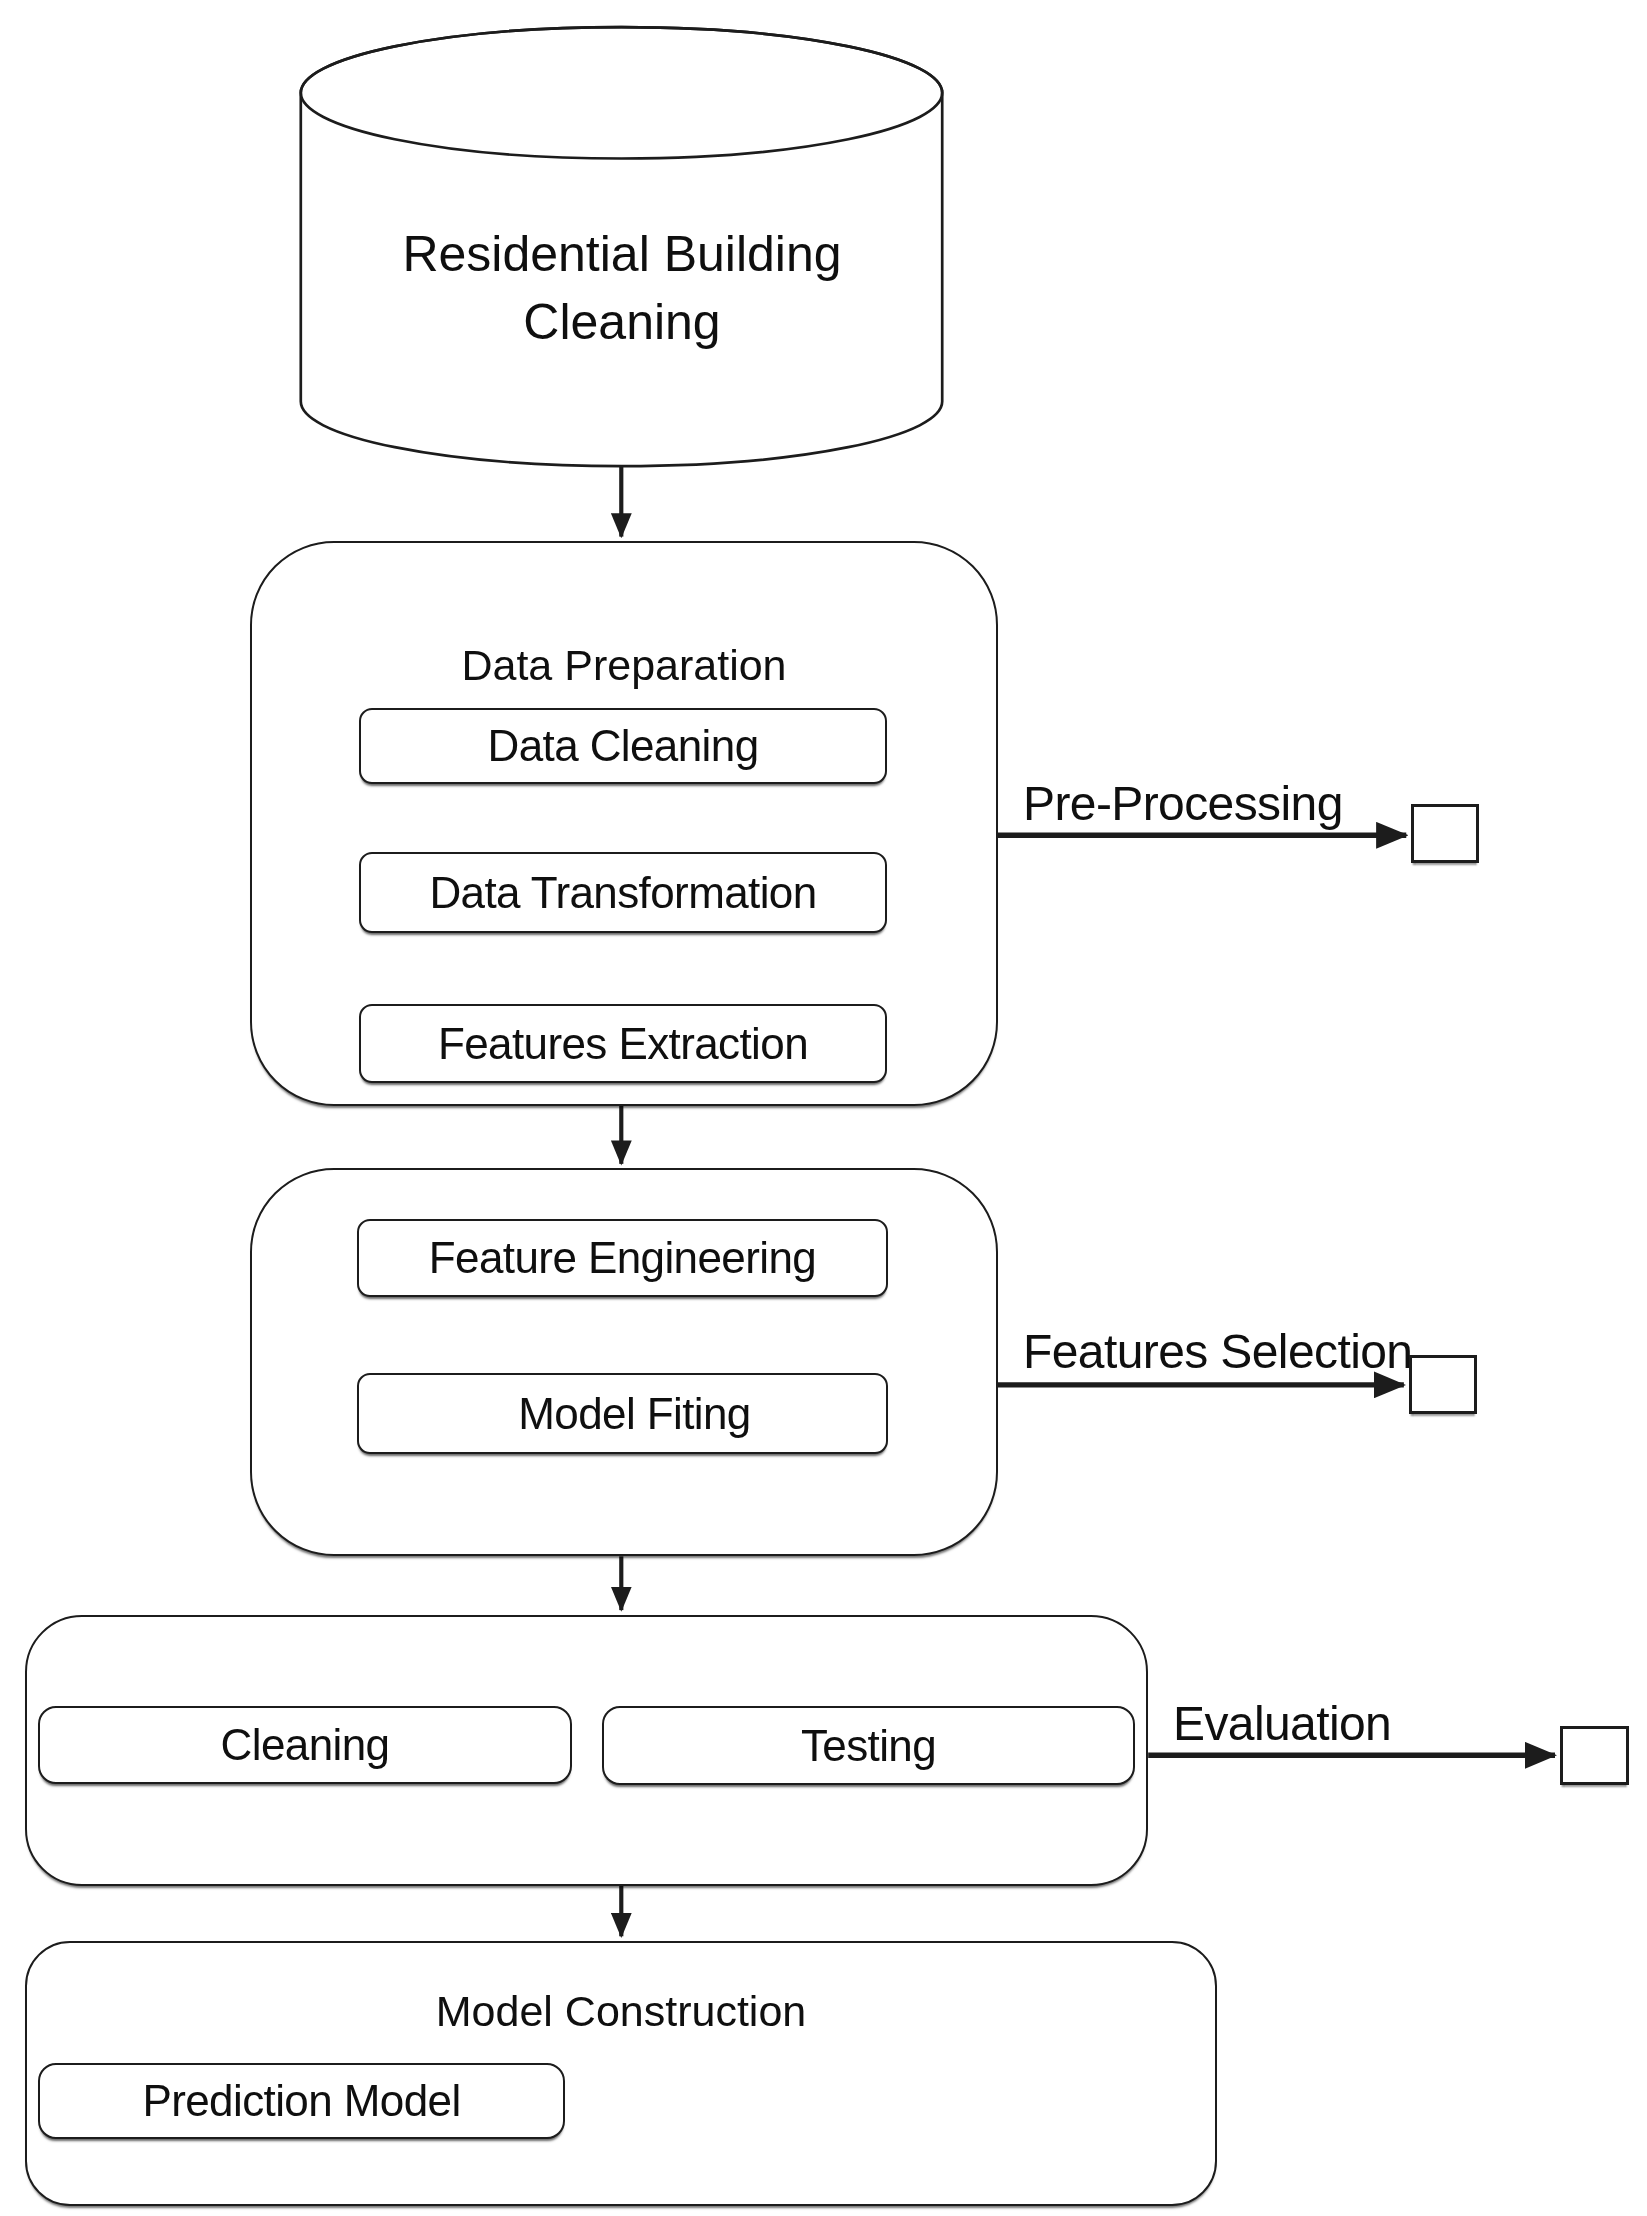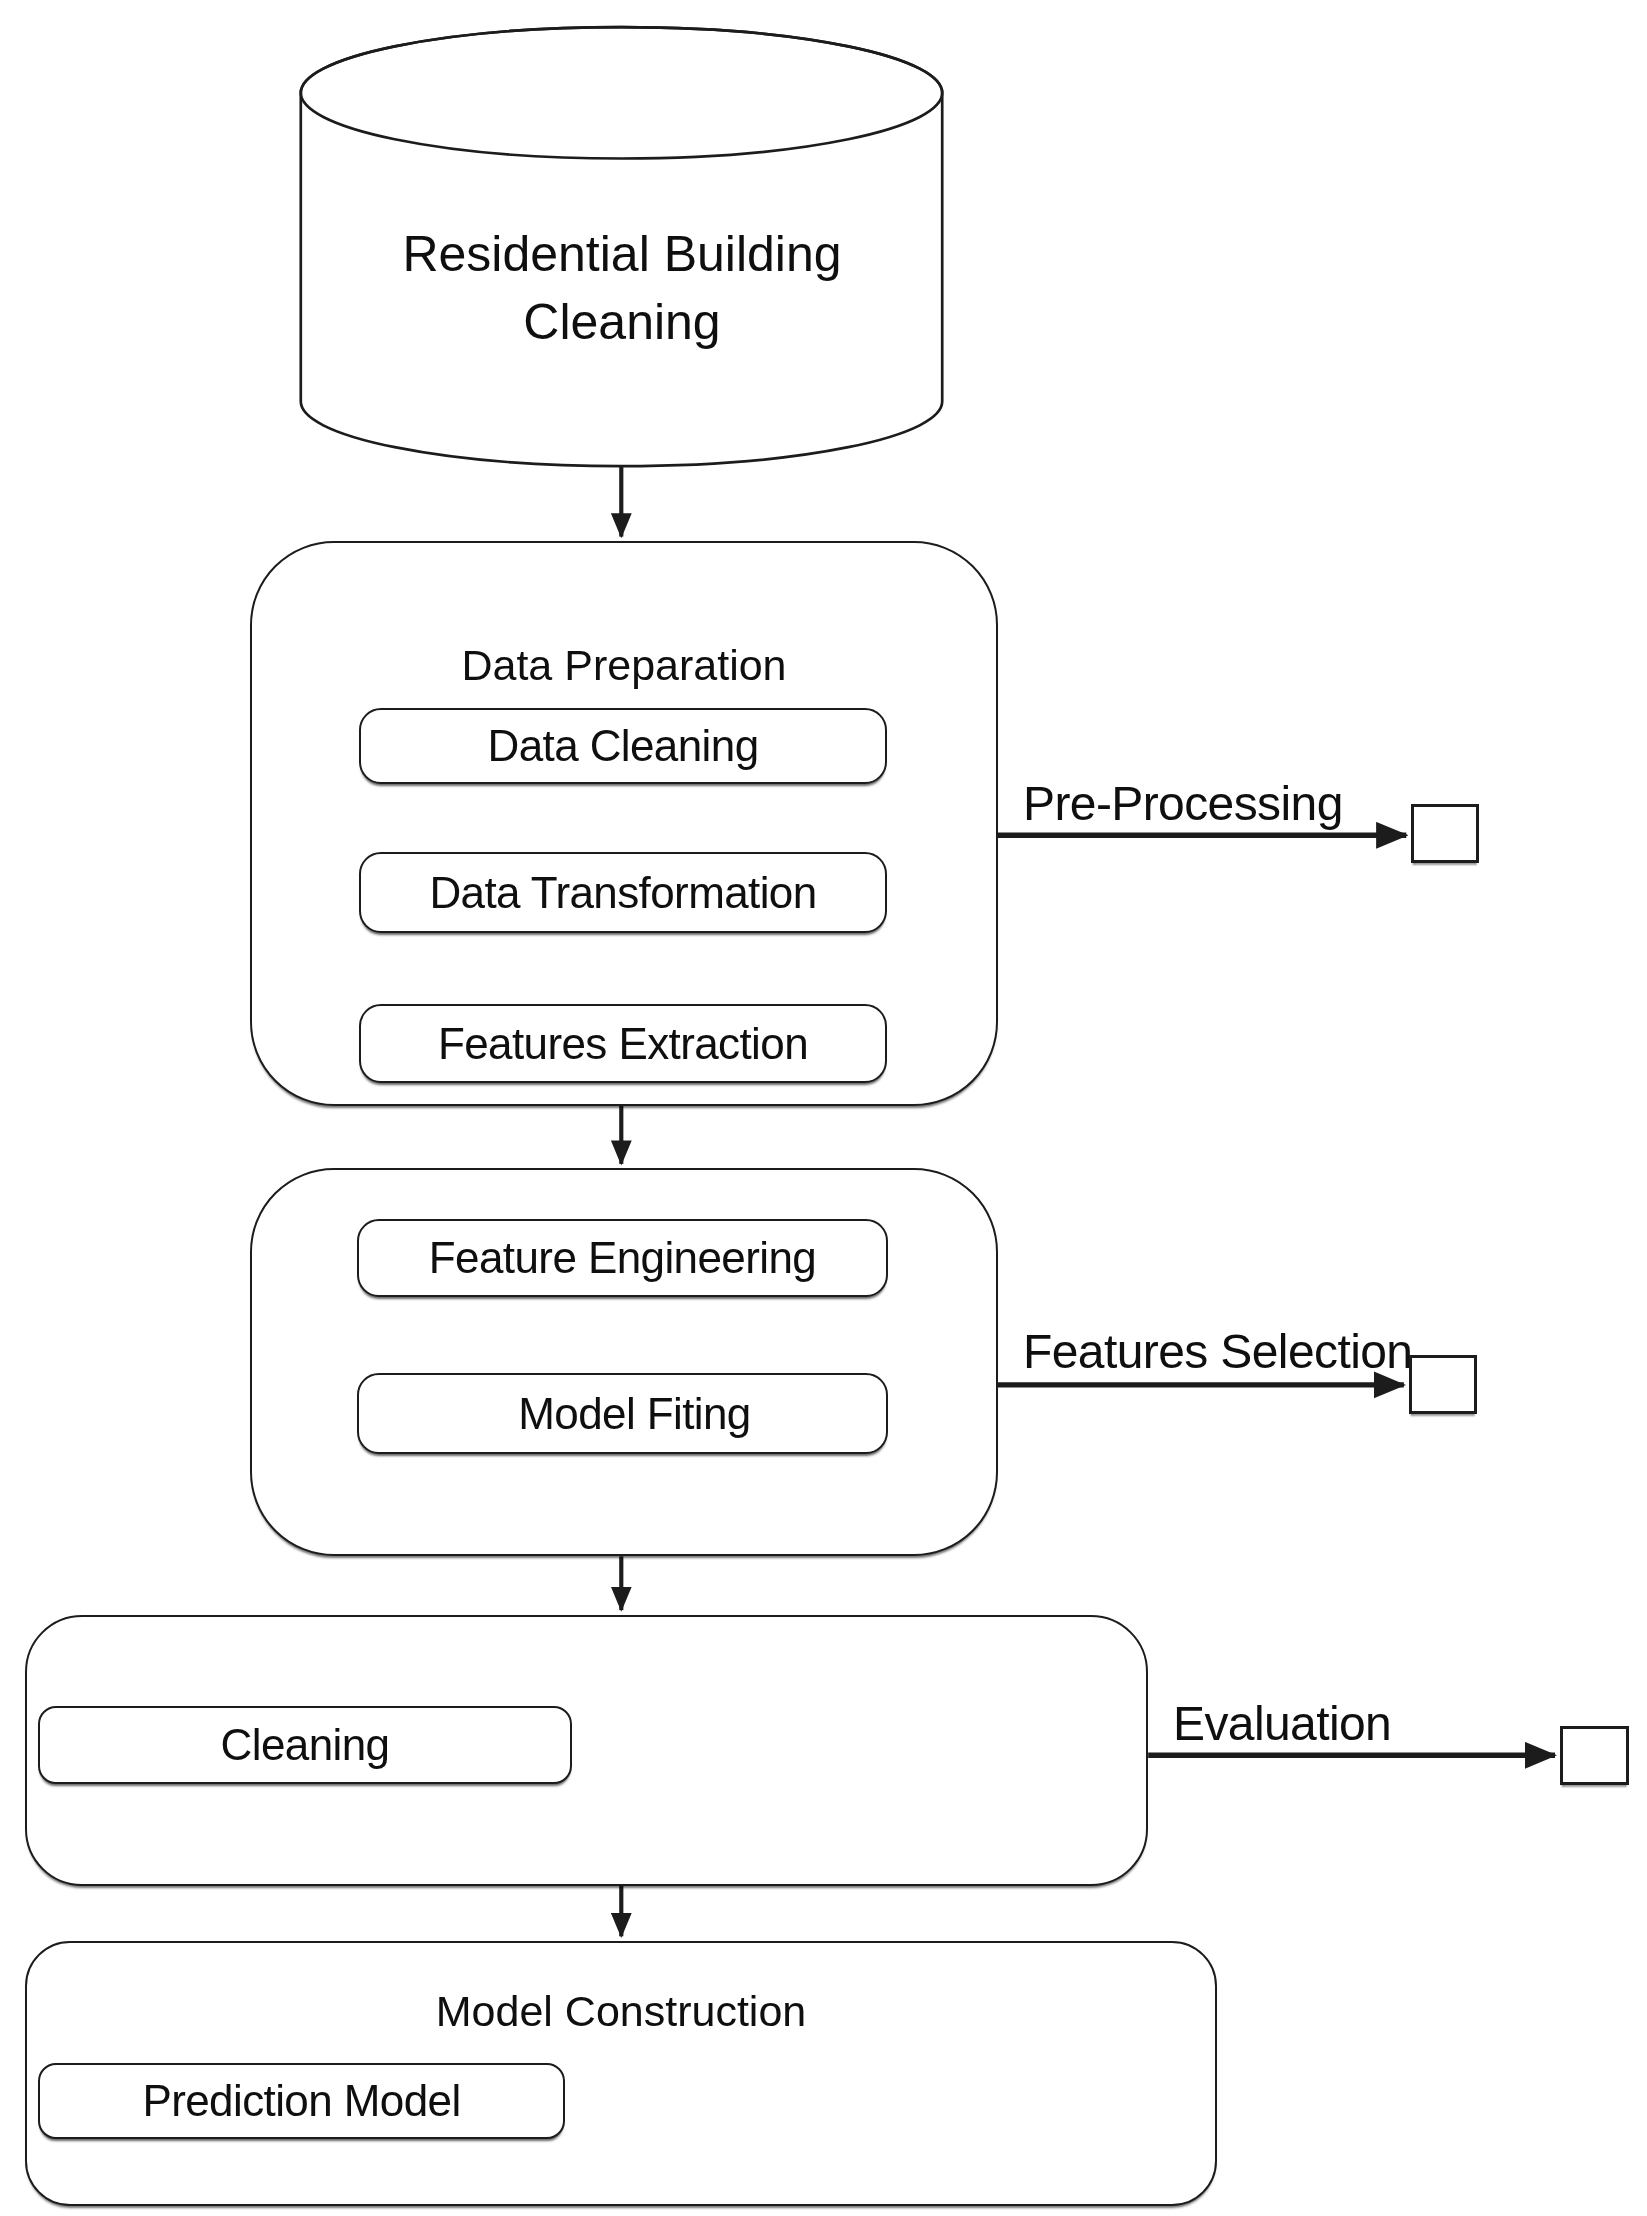--- a/index.html
+++ b/index.html
@@ -40,21 +40,21 @@
     position:absolute;text-align:center;font-size:43px;z-index:3;
   }
   .title-stage1{left:280px;top:641px;width:688px;}
   .title-stage4{left:264px;top:1987px;width:714px;}
   .step-box{
     position:absolute;border:2.4px solid var(--stroke,#1c1c1c);
     background:var(--bg,#ffffff);
     box-shadow:0 4.2px 2.4px -2.4px rgba(0,0,0,.6);
     display:flex;align-items:center;justify-content:center;
     font-size:44px;letter-spacing:-0.6px;
-    z-index:3;box-sizing:border-box;border-radius:22px;
+    z-index:3;box-sizing:border-box;border-radius:13px;
   }
   .b-clean{left:359px;top:708px;width:528px;height:76px;}
   .b-trans{left:359px;top:852px;width:528px;height:81px;}
   .b-extract{left:359px;top:1004px;width:528px;height:79px;}
   .b-feateng{left:357px;top:1219px;width:531px;height:78px;}
   .b-fit{left:357px;top:1373px;width:531px;height:81px;padding-left:24px;}
   .b-train{left:38px;top:1706px;width:534px;height:78px;border-radius:18px;}
   .b-test{left:602px;top:1706px;width:533px;height:79px;border-radius:18px;}
   .b-pred{left:38px;top:2063px;width:527px;height:76px;border-radius:18px;}
   .b-perf{left:678px;top:2059px;width:527px;height:80px;border-radius:18px;}
@@ -116,20 +116,21 @@
   <div class="endpoint-square sq1"></div>
 
   <div class="container stage2"></div>
   <div class="step-box b-feateng">Feature Engineering</div>
   <div class="step-box b-fit">Model Fiting</div>
   <div class="side-label lbl-feat">Features Selection</div>
   <div class="endpoint-square sq2"></div>
 
   <div class="container stage3"></div>
   <div class="step-box b-train">Cleaning</div>
+  <div class="step-box b-test">Testing</div>
   <div class="side-label lbl-reg">Evaluation</div>
   <div class="endpoint-square sq3"></div>
 
   <div class="container stage4"></div>
   <div class="section-title title-stage4">Model Construction</div>
   <div class="step-box b-pred">Prediction Model</div>
 
 </div>
 
 

